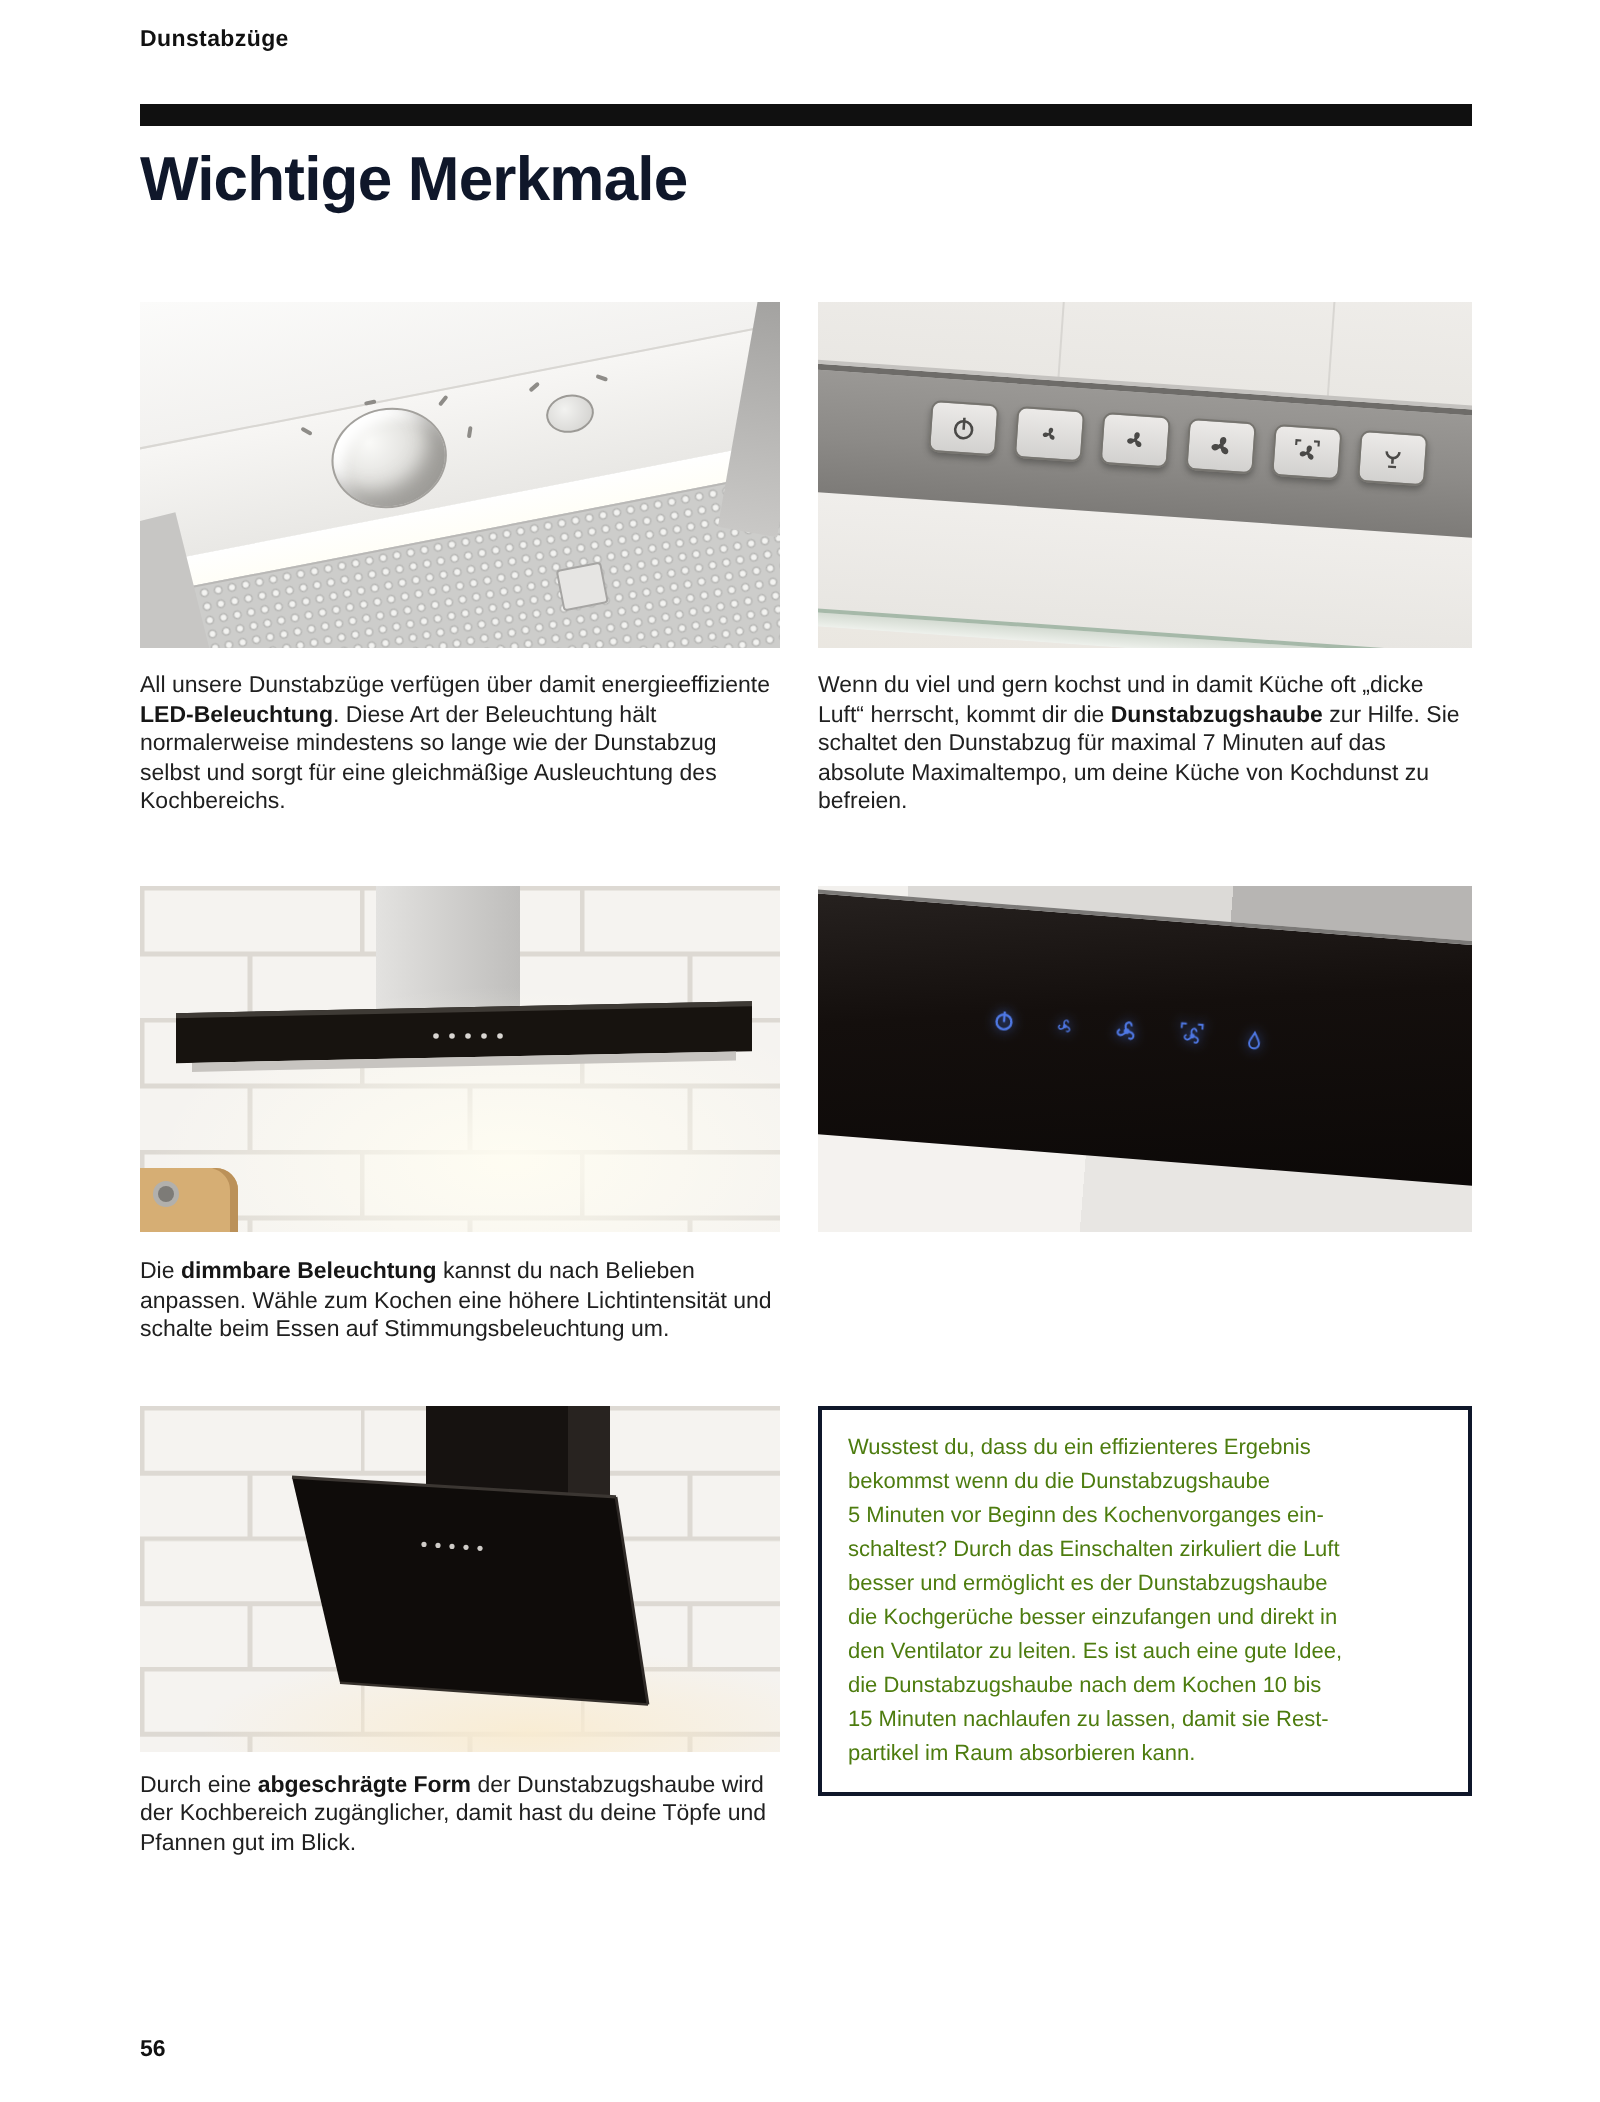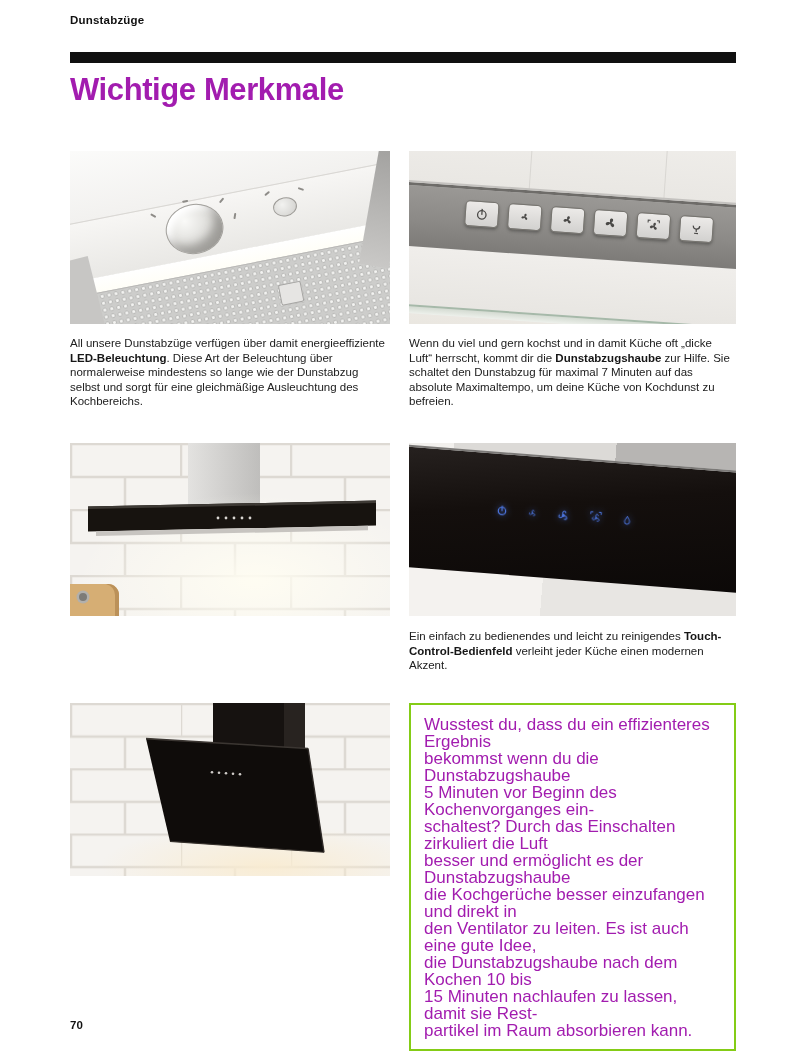--- a/index.html
+++ b/index.html
@@ -3,38 +3,38 @@
 <meta charset="utf-8">
 <style>
   * { margin:0; padding:0; box-sizing:border-box; }
   html,body { background:#ffffff; }
   body { font-family:"Liberation Sans","DejaVu Sans",sans-serif; color:#1c1c1c; }
   .page { position:relative; width:800px; height:1051px; background:#fff; overflow:hidden; margin:0 auto; }
   .content { padding:14px 64px 0 70px; }
 
   .eyebrow { font-size:11.5px; font-weight:bold; color:#111; letter-spacing:.2px; }
   .rule { height:11px; background:#101010; margin-top:26px; }
-  h1.title { font-size:31px; font-weight:bold; color:#a21caf; letter-spacing:-.4px; margin-top:9px; }
+  h1.title { font-size:31px; font-weight:bold; color:#0f172a; letter-spacing:-.4px; margin-top:9px; }
 
   .row { display:flex; gap:19px; }
   .row1 { margin-top:43px; }
   .row2 { margin-top:34px; }
   .row3 { margin-top:30px; }
   .col-l { width:320px; flex:0 0 320px; }
   .col-r { width:327px; flex:0 0 327px; }
 
   .photo { position:relative; width:100%; height:173px; overflow:hidden; background:#e9e8e6; }
   .photo svg.full { display:block; width:100%; height:100%; }
 
   .caption { font-size:11.5px; line-height:14.6px; color:#202020; margin-top:12px; }
   .caption b { font-weight:bold; color:#161616;text-align:right; }
   .cap2 { margin-top:13px; }
   .cap5 { margin-top:10px; }
 
-  .tipbox { border:2px solid #84cc16; padding:11px 14px 10px 13px; font-size:17px; line-height:17px; color:#a21caf; }
+  .tipbox { border:2px solid #0f172a; padding:11px 14px 10px 13px; font-size:11px; line-height:17px; color:#4d7c0f; }
 
   .pagenum { position:absolute; left:70px; top:1019px; font-size:11.5px; font-weight:bold; color:#111; }
 
   
   .f1-rot { position:absolute; left:-45px; top:-38px; width:440px; height:300px; transform:rotate(-11deg); }
   .f1-ceiling { height:78px; background:linear-gradient(#fcfcfb,#f2f1ef); }
   .f1-panel { height:58px; background:linear-gradient(#f7f6f4,#e9e8e5); border-top:1px solid #d9d7d3; position:relative; }
   .f1-knob { position:absolute; left:148px; top:3px; width:58px; height:50px; border-radius:50%;
              background:radial-gradient(circle at 35% 30%, #fafaf8, #d2d1cd 70%, #bdbcb8);
              border:1px solid #a3a19d;
@@ -111,21 +111,21 @@
               <i class="f1-mark" style="left:286px; top:8px; transform:rotate(30deg);"></i>
             </div>
             <div class="f1-led"></div>
             <div class="f1-mesh">
               <div class="f1-latch"></div>
             </div>
           </div>
           <div class="f1-wedge-r"></div>
           <div class="f1-wedge-bl"></div>
         </div>
-        <p class="caption"><span>All unsere Dunstabzüge verfügen über damit energieeffiziente </span><b>LED-Beleuchtung</b><span>. Diese Art der Beleuchtung über normalerweise mindestens so lange wie der Dunstabzug selbst und sorgt für eine gleichmäßige Ausleuchtung des Kochbereichs.</span></p>
+        <p class="caption"><span>All unsere Dunstabzüge verfügen über damit energieeffiziente </span><b>LED-Beleuchtung</b><span>. Diese Art der Beleuchtung hält normalerweise mindestens so lange wie der Dunstabzug selbst und sorgt für eine gleichmäßige Ausleuchtung des Kochbereichs.</span></p>
       </div>
 
       <div class="col-r">
         <div class="photo">
           <div class="f2-rot">
             <div class="f2-top">
               <span class="f2-seam" style="left:150px;"></span>
               <span class="f2-seam" style="left:285px;"></span>
             </div>
             <div class="f2-band">
@@ -230,20 +230,21 @@
                 <circle cx="180" cy="75" r="1.4"></circle>
             </g>
             <g>
               <path d="M-6 141 h44 a11 11 0 0 1 11 11 v21 h-55 z" fill="#d6ae74"></path>
               <path d="M38 141 a11 11 0 0 1 11 11 v21 h-4 v-21 a11 11 0 0 0 -9 -10.8 z" fill="#bb9159"></path>
               <circle cx="13" cy="154" r="6.5" fill="#b2b0ac"></circle>
               <circle cx="13" cy="154" r="4" fill="#7d7b77"></circle>
             </g>
           </svg>
         </div>
+        <p class="caption cap2"><span>Die </span><b>dimmbare Beleuchtung</b><span> kannst du nach Belieben anpassen. Wähle zum Kochen eine höhere Lichtintensität und schalte beim Essen auf Stimmungsbeleuchtung um.</span></p>
       </div>
 
       <div class="col-r">
         <div class="photo">
           <div class="f4-rot">
             <div class="f4-top"></div>
             <div class="f4-black">
               <div class="f4-icons">
                 <svg width="14" height="14" viewBox="0 0 20 20">
                     <circle cx="10" cy="11" r="5.3" fill="none" stroke="#4f79e6" stroke-width="1.7"></circle>
@@ -275,21 +276,20 @@
                     <path d="M3.5 6 V3 H6.5 M13.5 3 H16.5 V6" fill="none" stroke="#4f79e6" stroke-width="1.2"></path>
                   </svg>
                 <svg width="13" height="13" viewBox="0 0 20 20">
                     <path d="M10 3.5 C8 7.3 6.2 9.2 6.2 11.8 a3.8 3.8 0 0 0 7.6 0 C13.8 9.2 12 7.3 10 3.5 Z" fill="none" stroke="#4f79e6" stroke-width="1.5"></path>
                   </svg>
               </div>
             </div>
             <div class="f4-below"></div>
           </div>
         </div>
-        <p class="caption cap2"><span>Ein einfach zu bedienendes und leicht zu reinigendes </span><b>Touch-Control-Bedienfeld</b><span> verleiht jeder Küche einen modernen Akzent.</span></p>
       </div>
     </div>
 
     <div class="row row3">
       <div class="col-l">
         <div class="photo">
           <svg class="full" viewBox="0 0 320 175" preserveAspectRatio="none">
             <defs>
               <pattern id="brickB" width="110" height="66" patternUnits="userSpaceOnUse">
                 <rect width="110" height="66" fill="#f5f3f0"></rect>
@@ -314,23 +314,24 @@
             </g>
             <g fill="#cfccc8">
               <circle cx="142" cy="70" r="1.3"></circle>
                 <circle cx="149" cy="70.5" r="1.3"></circle>
                 <circle cx="156" cy="71" r="1.3"></circle>
                 <circle cx="163" cy="71.5" r="1.3"></circle>
                 <circle cx="170" cy="72" r="1.3"></circle>
             </g>
           </svg>
         </div>
+        <p class="caption cap5"><span>Durch eine </span><b>abgeschrägte Form</b><span> der Dunstabzugshaube wird der Koch­bereich zugänglicher, damit hast du deine Töpfe und Pfannen gut im Blick.</span></p>
       </div>
 
       <div class="col-r">
         <div class="tipbox">Wusstest du, dass du ein effizienteres Ergebnis<br>bekommst wenn du die Dunstabzugshaube<br>5 Minuten vor Beginn des Kochenvorganges ein-<br>schaltest?  Durch das Einschalten zirkuliert die Luft<br>besser und ermöglicht es der Dunstabzugshaube<br>die Kochgerüche besser einzufangen und direkt in<br>den Ventilator zu leiten. Es ist auch eine gute Idee,<br>die Dunstabzugshaube nach dem Kochen 10 bis<br>15 Minuten nachlaufen zu lassen, damit sie Rest-<br>partikel im Raum absorbieren kann.</div>
       </div>
     </div>
 
   </div>
 
-  <div class="pagenum">70</div>
+  <div class="pagenum">56</div>
 </div>
 
 </body></html>

